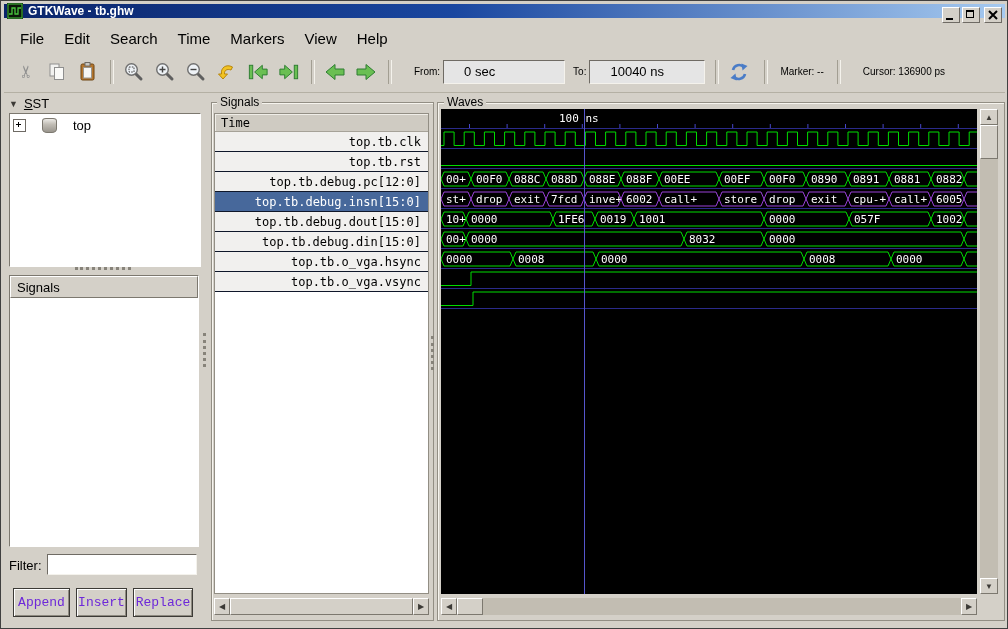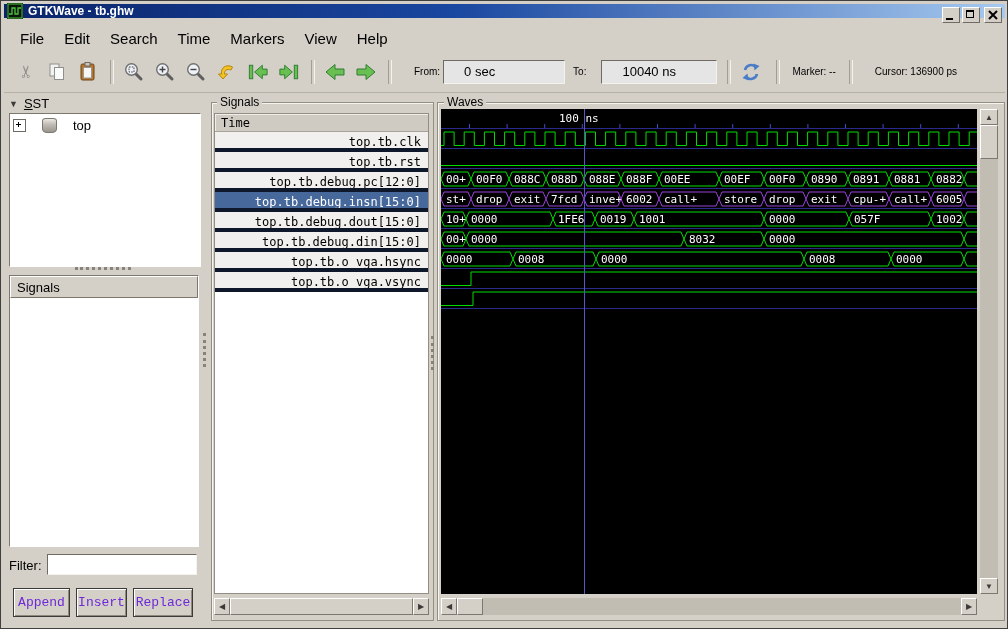--- a/index.html
+++ b/index.html
@@ -69,21 +69,21 @@
   
   .mid-frame{left:210px;top:101px;width:221px;height:517px;}
   .mid-label{left:216px;top:95px;}
   .sig-list{left:213px;top:112px;width:215px;height:481px;background:#fff;
     border:1px solid #928e84;box-sizing:border-box;overflow:hidden;}
   .time-header{height:18px;background:#cfcbc2;border-bottom:1px solid #a6a298;
     box-shadow:inset 1px 1px 0 #f0eee8;font-family:"DejaVu Sans Mono",monospace;
     font-size:12px;display:flex;align-items:center;padding-left:6px;box-sizing:border-box;}
   .sig-row{height:20px;line-height:20px;text-align:right;padding-right:7px;
     font-family:"DejaVu Sans Mono",monospace;font-size:12px;color:#000;
-    background:#f1f0ee;border-bottom:4px solid #0f172a;box-sizing:border-box;
+    background:#f1f0ee;border-bottom:1px solid #0f172a;box-sizing:border-box;
     white-space:nowrap;overflow:hidden;}
   .sig-row.selected{background:#47689b;color:#fff;}
   
   .waves-frame{left:436px;top:101px;width:566px;height:517px;}
   .waves-label{left:443px;top:95px;}
   .wave-canvas{left:440px;top:108px;width:536px;height:485px;background:#000;}
   
   .sb{background:#c2bdb2;position:absolute;}
   .sb-btn{position:absolute;background:#d4d0c8;border:1px solid;
     border-color:#fff #7c786f #7c786f #fff;display:flex;align-items:center;
@@ -192,21 +192,21 @@
     </div>
     <div class="tbi">
       <svg width="24" height="22" viewBox="0 0 24 22">
         <polygon points="21,11 12,3.5 12,8 3,8 3,14 12,14 12,18.5" fill="#6abf53" stroke="#2e7d32"></polygon>
       </svg>
     </div>
     <div class="tb-sep"></div>
     <span class="tb-label">From:</span>
     <input class="tb-input" style="width: 80px;" value="0 sec">
     <span class="tb-label" style="margin-left:8px;">To:</span>
-    <input class="tb-input" style="width: 74px; margin-left: 12px;" value="10040 ns">
+    <input class="tb-input" style="width: 74px;" value="10040 ns">
     <div class="tb-sep" style="margin-left:10px;"></div>
     <div class="tbi">
       <svg width="22" height="22" viewBox="0 0 22 22">
         <path d="M5,9 A6.2,6.2 0 0 1 16,6.5" fill="none" stroke="#4a7cc7" stroke-width="2.6"></path>
         <polygon points="13.5,2.5 19.5,5 14.5,9.5" fill="#4a7cc7"></polygon>
         <path d="M17,13 A6.2,6.2 0 0 1 6,15.5" fill="none" stroke="#4a7cc7" stroke-width="2.6"></path>
         <polygon points="8.5,19.5 2.5,17 7.5,12.5" fill="#4a7cc7"></polygon>
       </svg>
     </div>
     <div class="tb-sep" style="margin-left:6px;"></div>

